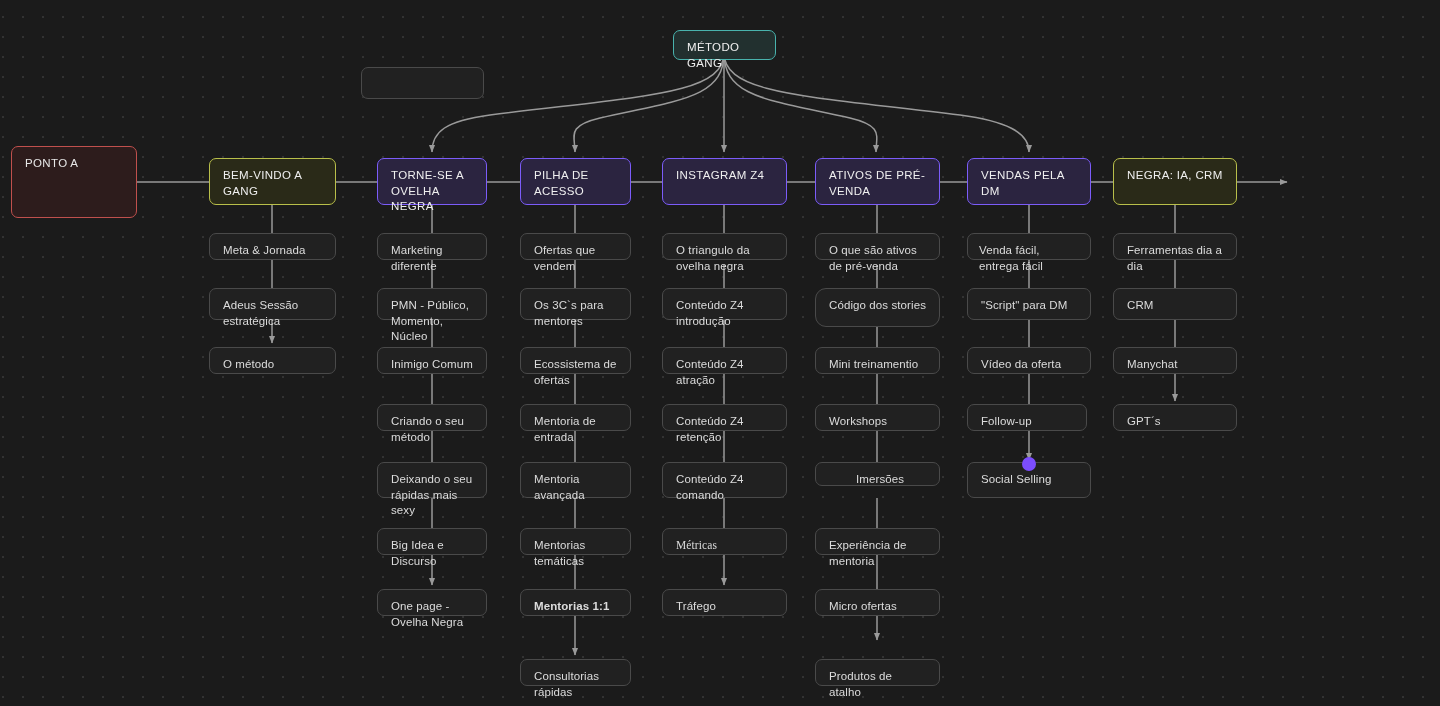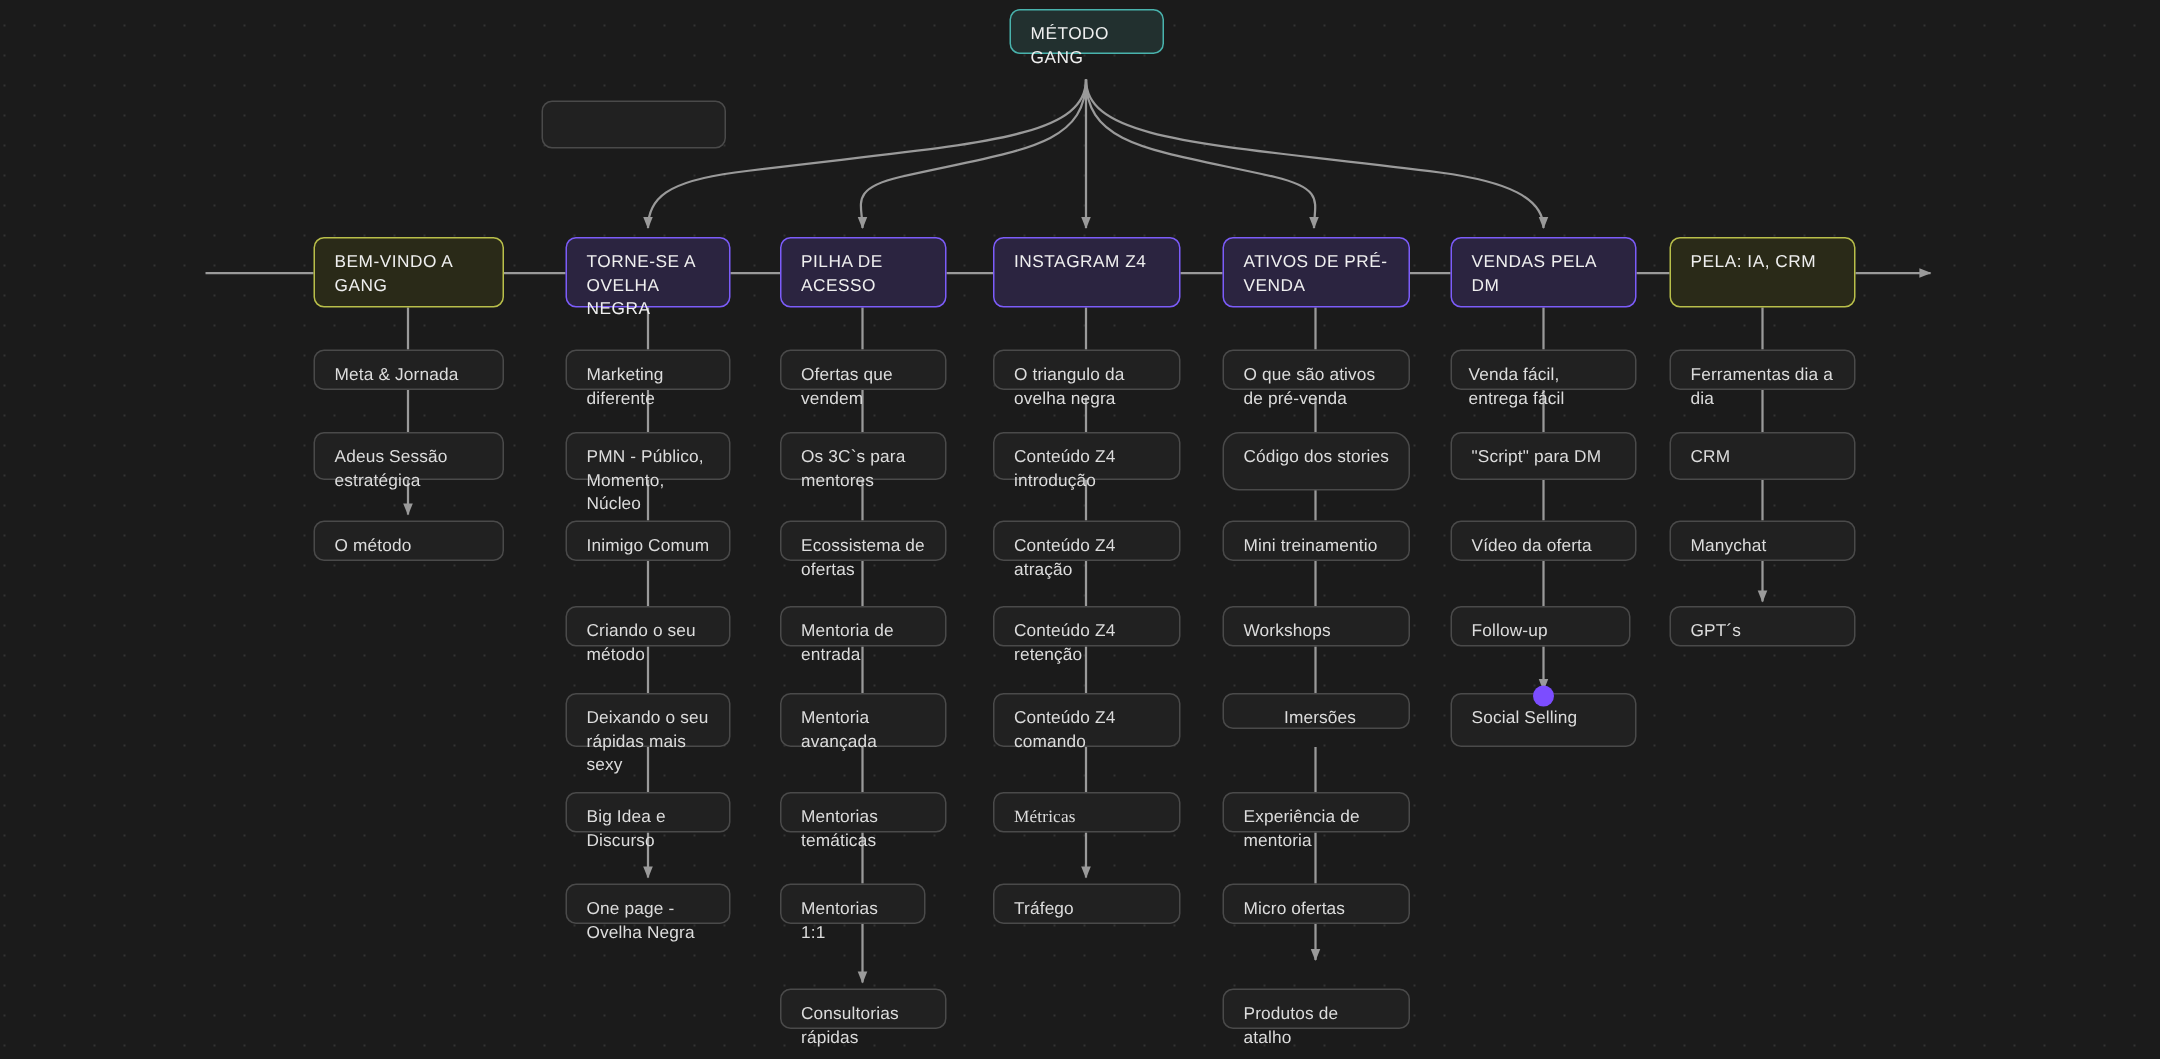--- a/index.html
+++ b/index.html
@@ -157,24 +157,27 @@
       <path d="M1029,374 L1029,404"></path>
       <path d="M1029,431 L1029,460" marker-end="url(#arrow)"></path>
 
       <path d="M1175,205 L1175,233"></path>
       <path d="M1175,260 L1175,288"></path>
       <path d="M1175,315 L1175,347"></path>
       <path d="M1175,374 L1175,401" marker-end="url(#arrow)"></path>
     </g>
   </svg>
 
-  <div class="node n-head n-teal" id="root-node" style="left: 673px; top: 6px; width: 103px; height: 30px;">
+  <div class="node n-head n-teal" id="root-node" style="left: 673px; top: 30px; width: 103px; height: 30px;">
     <span class="lbl">MÉTODO GANG</span>
   </div>
 
+  <div class="node n-head n-red" id="ponto-a" style="left: 11px; top: 146px; width: 126px; height: 72px;">
+    <span class="lbl">PONTO A</span>
+  </div>
 
   <div class="node n-empty" id="empty-note" style="left: 361px; top: 67px; width: 123px; height: 32px;">
     <span class="lbl"></span>
   </div>
 
   <div id="columns-layer">
       <div class="node n-head n-olive" style="left: 209px; top: 158px; width: 127px; height: 47px;">
         <span class="lbl">BEM-VINDO A GANG</span>
       </div>
       <div class="node n-plain" style="left: 209px; top: 233px; width: 127px; height: 27px;">
@@ -224,21 +227,21 @@
       </div>
       <div class="node n-plain" style="left: 520px; top: 404px; width: 111px; height: 27px;">
         <span class="lbl">Mentoria de entrada</span>
       </div>
       <div class="node n-plain" style="left: 520px; top: 462px; width: 111px; height: 36px;">
         <span class="lbl">Mentoria avançada</span>
       </div>
       <div class="node n-plain" style="left: 520px; top: 528px; width: 111px; height: 27px;">
         <span class="lbl">Mentorias temáticas</span>
       </div>
-      <div class="node n-plain" style="left: 520px; top: 589px; width: 97px; height: 27px;">
+      <div class="node n-plain" style="left: 520px; top: 589px; width: 111px; height: 27px; font-weight: bold;">
         <span class="lbl">Mentorias 1:1</span>
       </div>
       <div class="node n-plain" style="left: 520px; top: 659px; width: 111px; height: 27px;">
         <span class="lbl">Consultorias rápidas</span>
       </div>
       <div class="node n-head n-purple" style="left: 662px; top: 158px; width: 125px; height: 47px;">
         <span class="lbl">INSTAGRAM Z4</span>
       </div>
       <div class="node n-plain" style="left: 662px; top: 233px; width: 125px; height: 27px;">
         <span class="lbl">O triangulo da ovelha negra</span>
@@ -300,21 +303,21 @@
       <div class="node n-plain" style="left: 967px; top: 347px; width: 124px; height: 27px;">
         <span class="lbl">Vídeo da oferta</span>
       </div>
       <div class="node n-plain" style="left: 967px; top: 404px; width: 120px; height: 27px;">
         <span class="lbl">Follow-up</span>
       </div>
       <div class="node n-plain" style="left: 967px; top: 462px; width: 124px; height: 36px;">
         <span class="lbl">Social Selling</span>
       </div>
       <div class="node n-head n-olive" style="left: 1113px; top: 158px; width: 124px; height: 47px;">
-        <span class="lbl">PELA: IA, CRM</span>
+        <span class="lbl">NEGRA: IA, CRM</span>
       </div>
       <div class="node n-plain" style="left: 1113px; top: 233px; width: 124px; height: 27px;">
         <span class="lbl">Ferramentas dia a dia</span>
       </div>
       <div class="node n-plain" style="left: 1113px; top: 288px; width: 124px; height: 32px;">
         <span class="lbl">CRM</span>
       </div>
       <div class="node n-plain" style="left: 1113px; top: 347px; width: 124px; height: 27px;">
         <span class="lbl">Manychat</span>
       </div>

